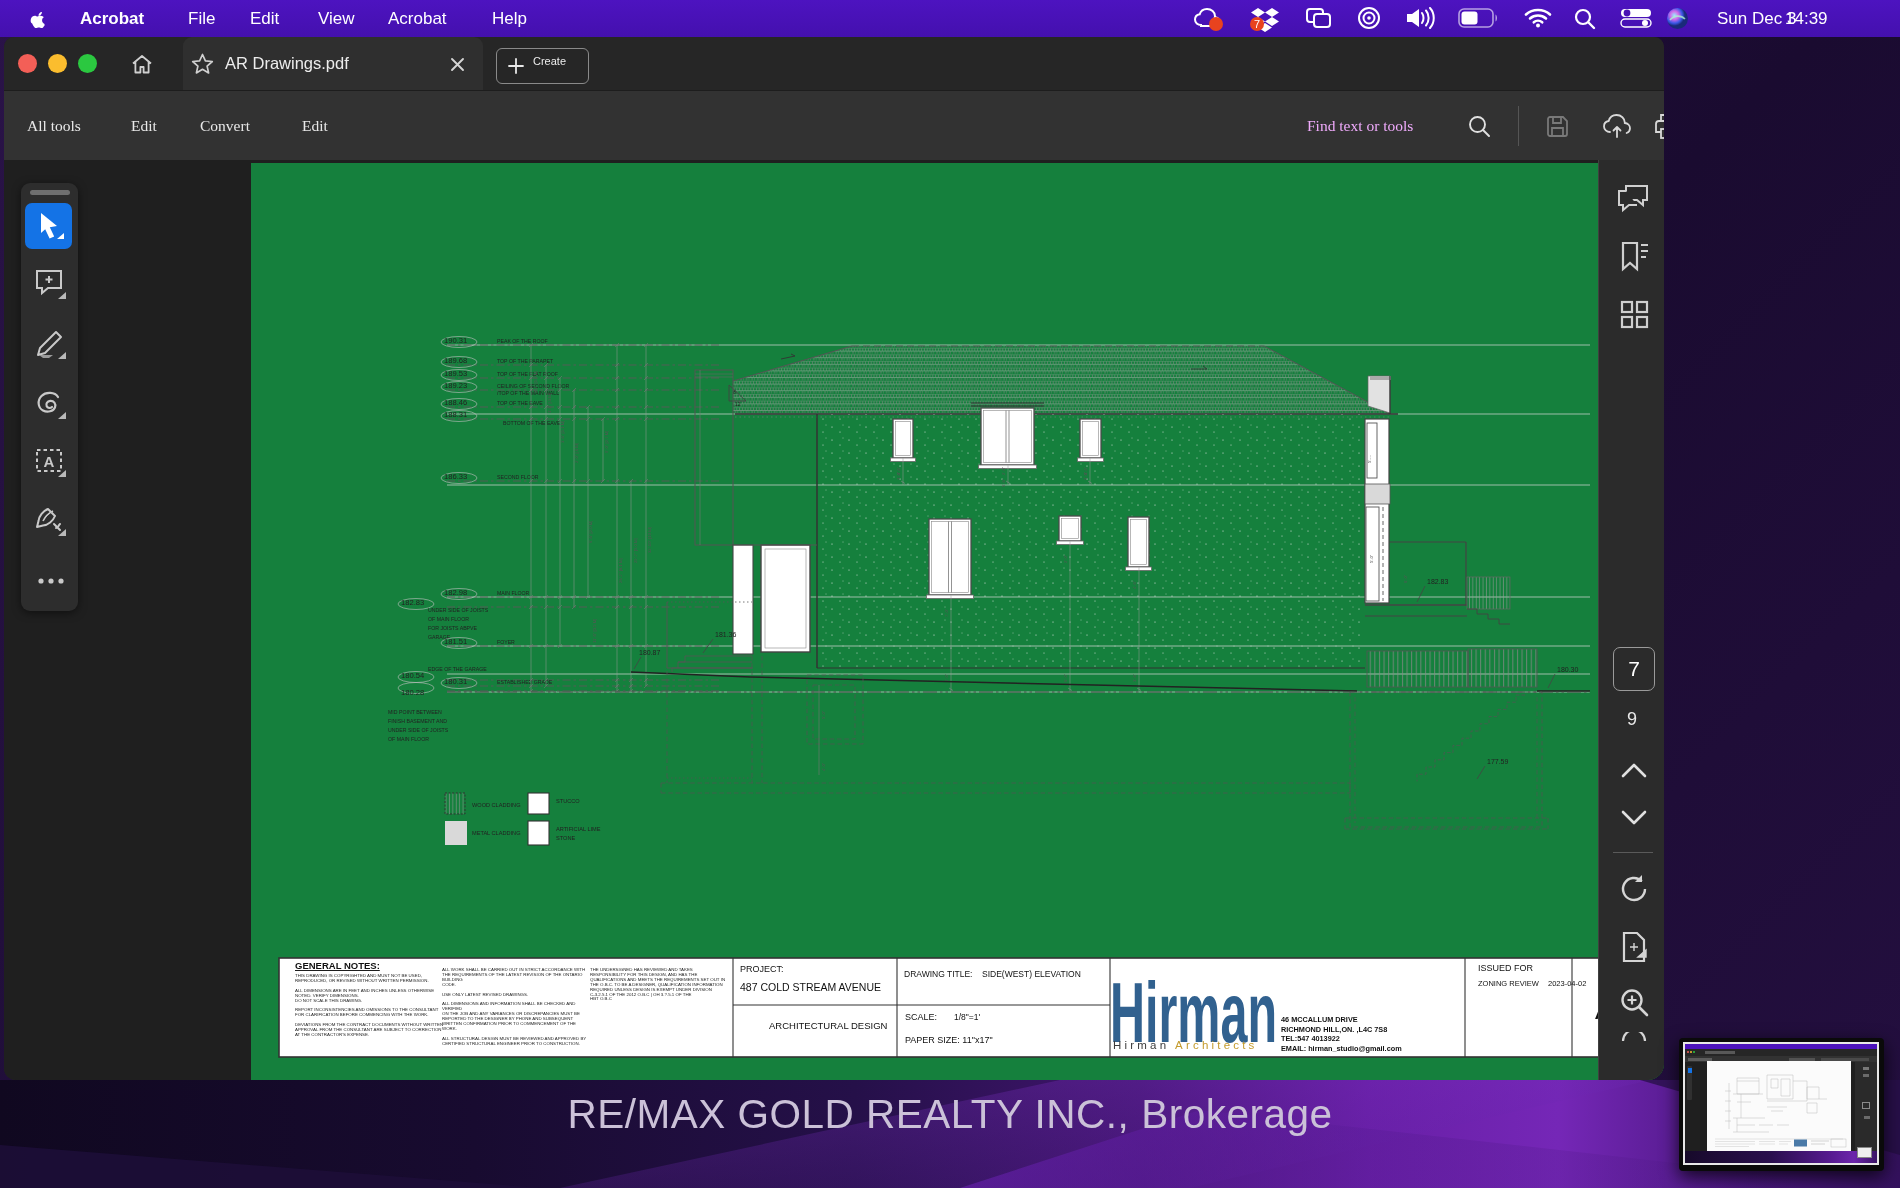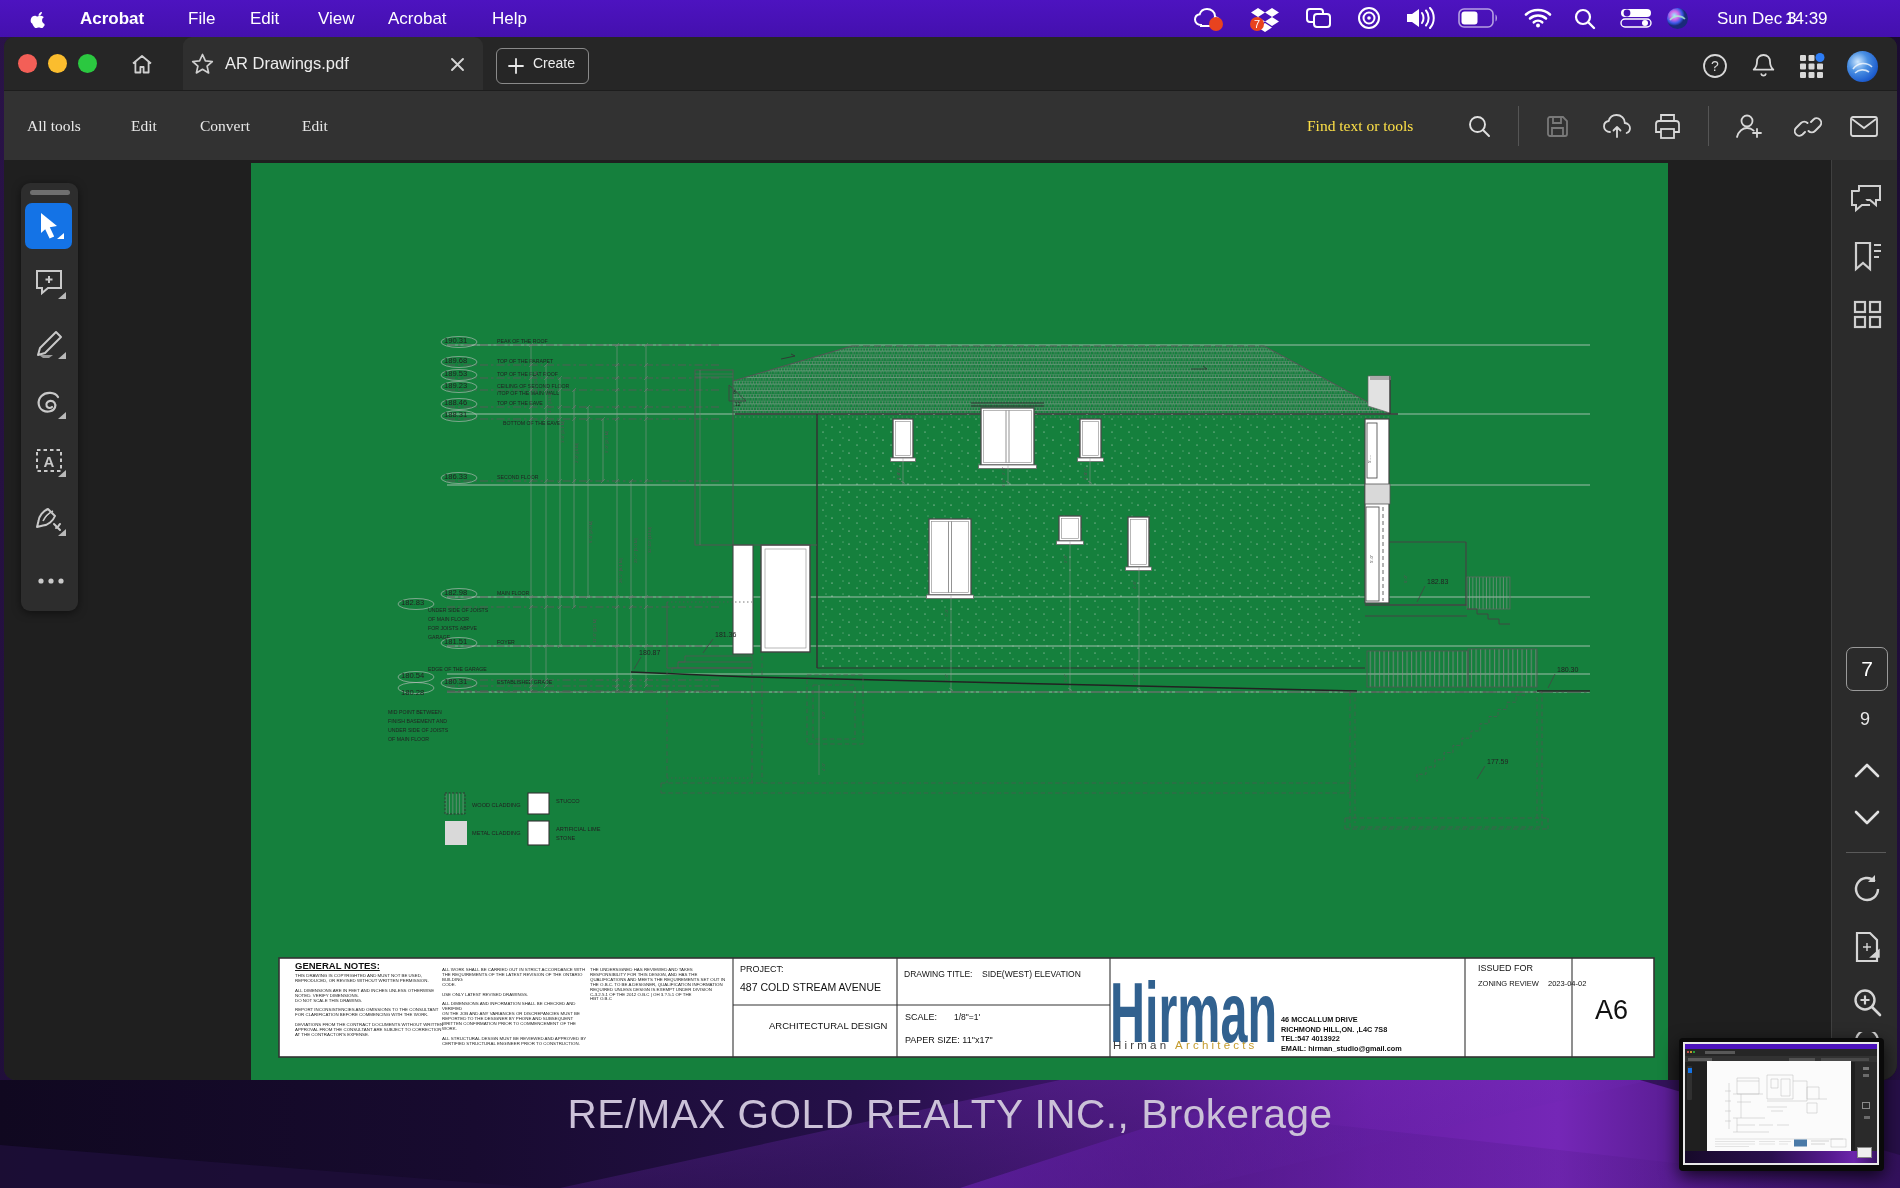--- a/index.html
+++ b/index.html
@@ -3,21 +3,21 @@
 <meta charset="utf-8">
 <style>
 * { margin:0; padding:0; box-sizing:border-box; }
 html,body { width:1900px; height:1188px; overflow:hidden; background:#1c0f33; font-family:"Liberation Sans", sans-serif; }
 #stage { position:relative; width:1900px; height:1188px; background:linear-gradient(135deg,#2a1348 0%,#1a0b30 60%,#240f40 100%); }
 
 
 #menubar { position:absolute; left:0; top:0; width:1900px; height:37px; background:linear-gradient(180deg,#4d13c0,#4410ae); color:#fff; }
 #menubar .item { position:absolute; top:0; height:37px; line-height:37px; font-size:17px; color:#fff; }
 
-#window { position:absolute; left:4px; top:37px; width:1893px; height:1043px; background:#262626; border-radius:10px 10px 16px 12px; overflow:hidden; }
+#window { position:absolute; left:4px; top:37px; width:1660px; height:1043px; background:#262626; border-radius:10px 10px 16px 12px; overflow:hidden; }
 #titlebar { position:absolute; left:0; top:0; width:100%; height:53px; background:#262626; }
 #toolbar { position:absolute; left:0; top:53px; width:100%; height:70px; background:#323232; border-top:1px solid #1d1d1d; }
 #toolbar .t { position:absolute; top:0; height:70px; line-height:70px; font-size:15.5px; color:#e8e8e8;font-family:Liberation Serif, serif; }
 #viewer { position:absolute; left:0; top:123px; width:100%; height:920px; background:#1f1f1f; }
 #page { position:absolute; left:247px; top:3px; width:1417px; height:917px; background:#15803d; }
 #sidebar { position:absolute; right:0; top:0px; width:66px; height:920px; background:#2b2b2b; border-left:1px solid #404040; }
 #lpanel { position:absolute; left:17px; top:23px; width:57px; height:428px; background:#2d2d2d; border-radius:9px; box-shadow:0 2px 8px rgba(0,0,0,0.5); }
 
 .tl { position:absolute; top:17px; width:19px; height:19px; border-radius:50%; }
 
@@ -111,21 +111,21 @@
           <path d="M12.5 2.5l2.9 6.3 6.9.7-5.2 4.6 1.5 6.8-6.1-3.6-6.1 3.6 1.5-6.8-5.2-4.6 6.9-.7z" fill="none" stroke="#cfcfcf" stroke-width="1.7" stroke-linejoin="round"></path>
         </svg>
       <span style="position:absolute;left:221px;top:17px;font-size:16.5px;color:#ececec">AR Drawings.pdf</span>
       <svg style="position:absolute;left:445px;top:19px" width="17" height="17" viewBox="0 0 17 17">
           <path d="M3 3l11 11M14 3L3 14" stroke="#d5d5d5" stroke-width="1.9" stroke-linecap="round"></path>
         </svg>
       <div style="position:absolute;left:492px;top:11px;width:93px;height:36px;border:1px solid #8a8a8a;border-radius:6px"></div>
       <svg style="position:absolute;left:503px;top:20px" width="18" height="18" viewBox="0 0 18 18">
           <path d="M9 2v14M2 9h14" stroke="#e8e8e8" stroke-width="1.8" stroke-linecap="round"></path>
         </svg>
-      <span style="position:absolute;left:529px;top:18px;font-size:14px;color:#ececec">Create</span>
+      <span style="position:absolute;left:529px;top:18px;font-size:11px;color:#ececec">Create</span>
       <svg style="position:absolute;left:1698px;top:16px" width="26" height="26" viewBox="0 0 26 26">
           <circle cx="13" cy="13" r="11" fill="none" stroke="#d8d8d8" stroke-width="1.8"></circle>
           <text x="13" y="18" font-size="14" fill="#d8d8d8" text-anchor="middle" font-family="Liberation Sans">?</text>
         </svg>
       <svg style="position:absolute;left:1746px;top:15px" width="27" height="27" viewBox="0 0 27 27">
           <path d="M13.5 3c-4 0-6.5 3-6.5 6.5 0 5-2 7-3.3 8.2h19.6C22 16.5 20 14.5 20 9.5 20 6 17.5 3 13.5 3z" fill="none" stroke="#d8d8d8" stroke-width="1.8" stroke-linejoin="round"></path>
           <path d="M11 21.5c.4 1.4 1.3 2.2 2.5 2.2s2.1-.8 2.5-2.2" fill="none" stroke="#d8d8d8" stroke-width="1.8"></path>
         </svg>
       <svg style="position:absolute;left:1794px;top:16px" width="27" height="27" viewBox="0 0 27 27">
           <g fill="#d8d8d8">
@@ -143,21 +143,21 @@
       <div style="position:absolute;left:1843px;top:14px;width:31px;height:31px;border-radius:50%;background:radial-gradient(circle at 35% 35%, #cfe8ff 0%, #4a90e2 35%, #1f5fd0 70%, #123a8a 100%)"></div>
       <svg style="position:absolute;left:1847px;top:18px" width="23" height="23" viewBox="0 0 23 23">
           <path d="M2 14c5-7 14-7 19-2M4 18c4-4 10-4 14-1" stroke="#fff" stroke-width="1.6" fill="none" opacity="0.75"></path>
         </svg>
     </div>
     <div id="toolbar">
       <span class="t" style="left:23px">All tools</span>
       <span class="t" style="left:127px">Edit</span>
       <span class="t" style="left:196px">Convert</span>
       <span class="t" style="left:298px">Edit</span>
-      <span class="t" style="left:1303px;color:#fde047">Find text or tools</span>
+      <span class="t" style="left:1303px;color:#f0abfc">Find text or tools</span>
       <svg style="position:absolute;left:1463px;top:23px" width="25" height="25" viewBox="0 0 25 25">
           <circle cx="10.5" cy="10.5" r="7.5" fill="none" stroke="#e0e0e0" stroke-width="1.9"></circle>
           <path d="M16 16l6 6" stroke="#e0e0e0" stroke-width="2" stroke-linecap="round"></path>
         </svg>
       <div style="position:absolute;left:1514px;top:15px;width:1px;height:40px;background:#555"></div>
       <svg style="position:absolute;left:1540px;top:22px" width="27" height="27" viewBox="0 0 27 27" opacity="0.45">
           <path d="M4 6a2 2 0 012-2h13l4 4v13a2 2 0 01-2 2H6a2 2 0 01-2-2z" fill="none" stroke="#cfcfcf" stroke-width="1.8"></path>
           <path d="M9 4v6h8V4M8 23v-8h11v8" fill="none" stroke="#cfcfcf" stroke-width="1.8"></path>
         </svg>
       <svg style="position:absolute;left:1598px;top:22px" width="30" height="27" viewBox="0 0 30 27">

